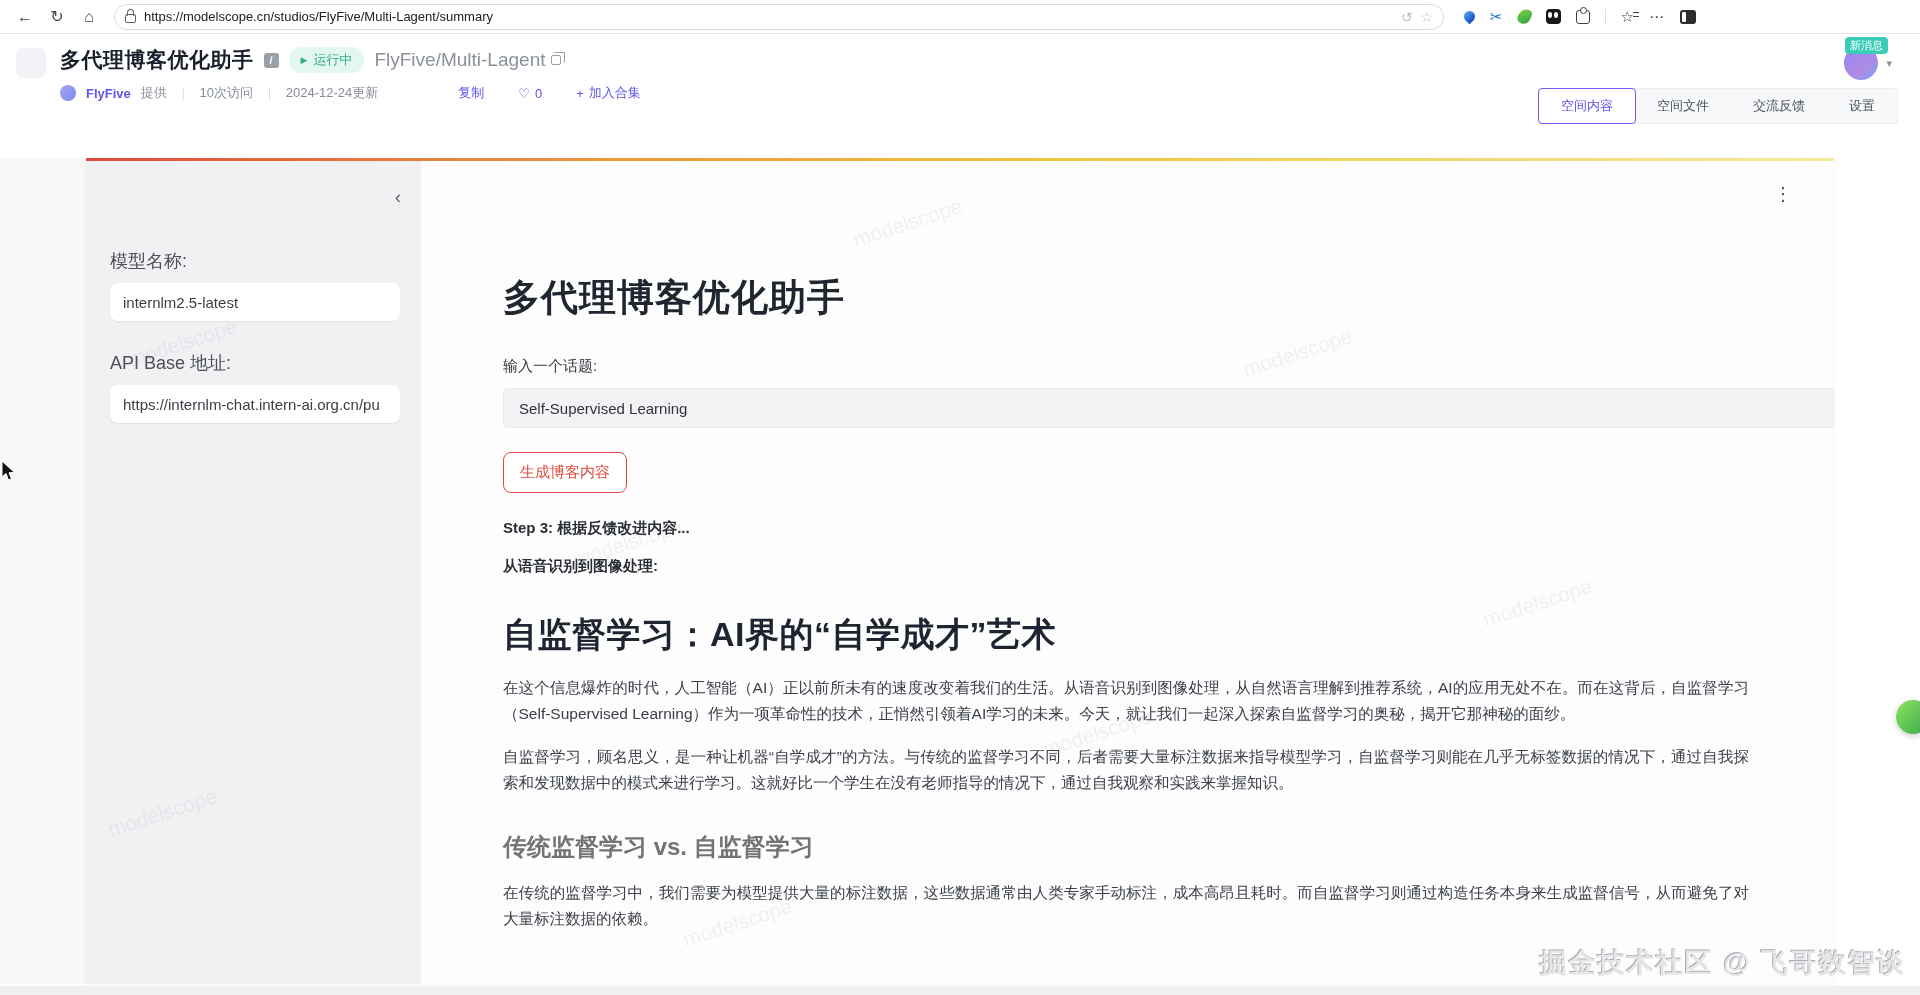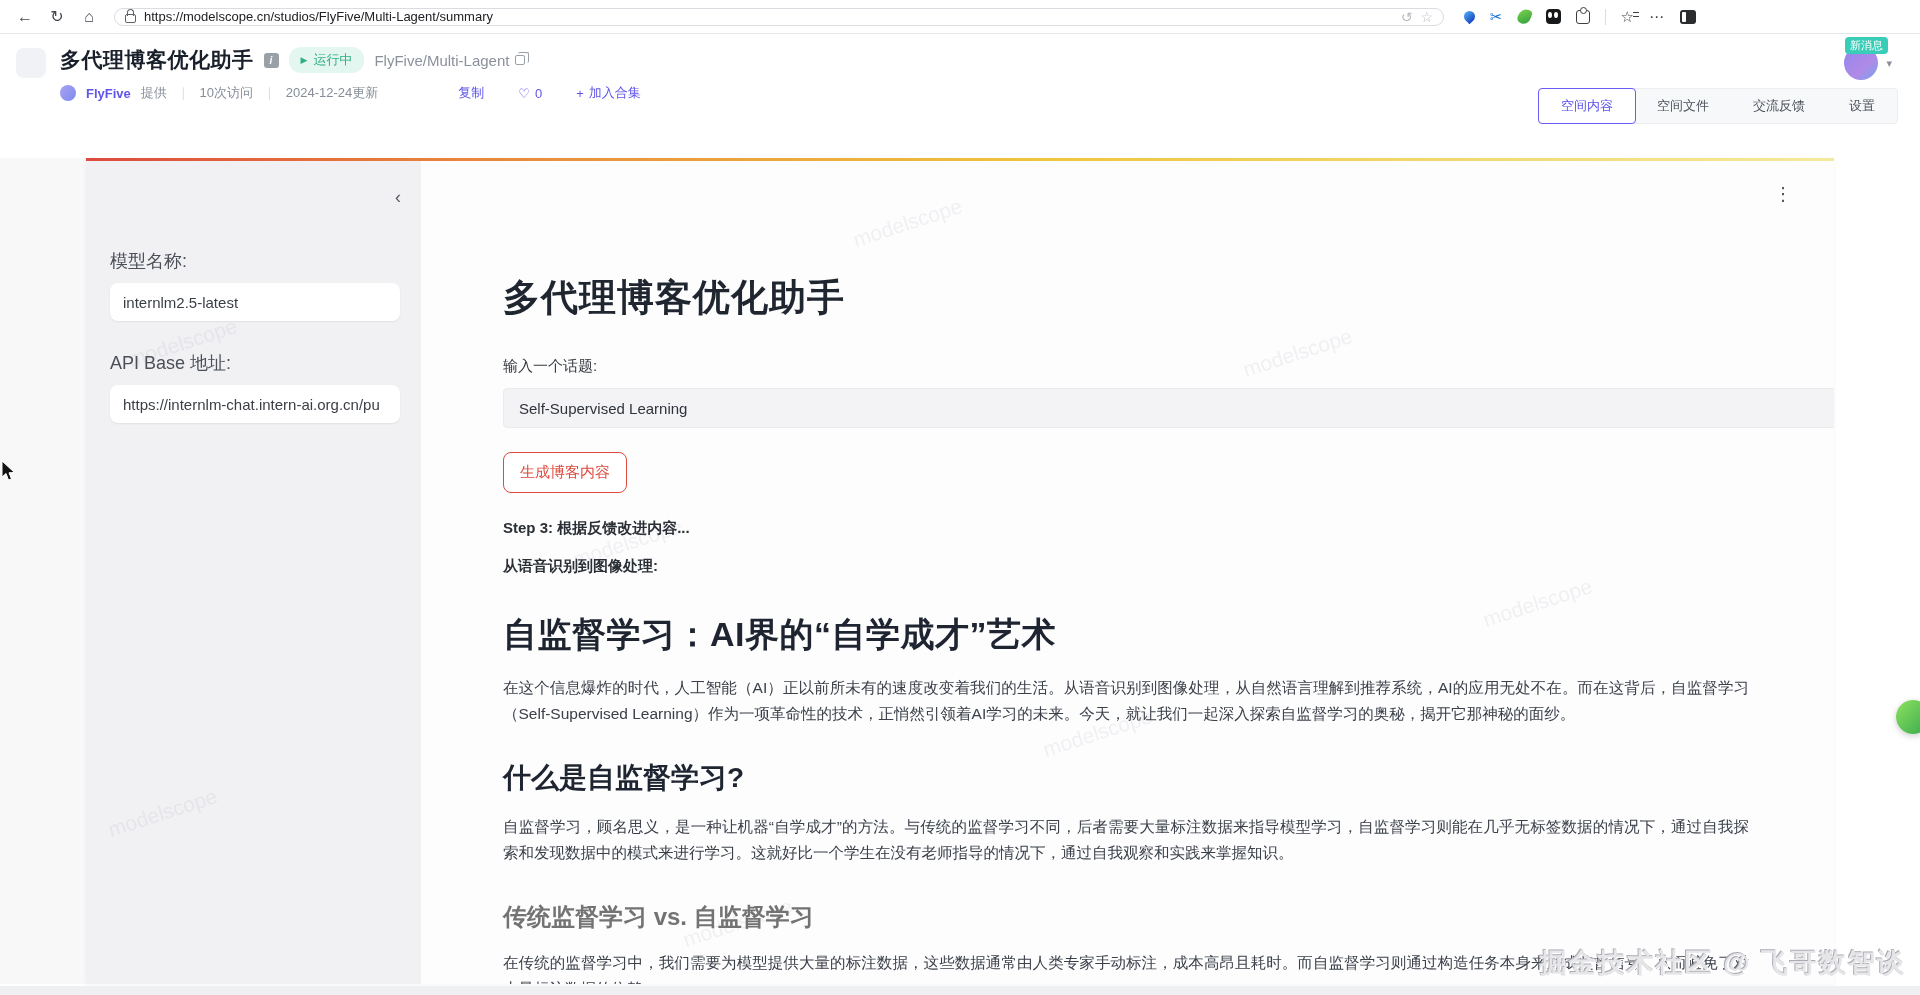--- a/index.html
+++ b/index.html
@@ -4,21 +4,21 @@
 <style>
   * { margin:0; padding:0; box-sizing:border-box; }
   html,body { width:1920px; height:995px; overflow:hidden; background:#fff;
     font-family:"Liberation Sans","DejaVu Sans",sans-serif; color:#2a2e35; }
 
   
   .chrome { height:34px; background:#fff; border-bottom:1px solid #e4e6e8;
     display:flex; align-items:center; padding:0 12px; gap:6px; }
   .chrome .navbtn { width:26px; height:26px; display:flex; align-items:center; justify-content:center;
     font-size:16px; color:#43474d; border-radius:6px; cursor:pointer; }
-  .urlbar { flex:1; max-width:1330px; height:18px; border:1px solid #dadce2; border-radius:14px;
+  .urlbar { flex:1; max-width:1330px; height:26px; border:1px solid #dadce2; border-radius:14px;
     display:flex; align-items:center; padding:0 10px; margin-left:6px; gap:8px; background:#fff; }
   .urlbar .lock { width:11px; height:9px; border:1.4px solid #5f6368; border-radius:2px; position:relative; margin-top:3px;}
   .urlbar .lock::before { content:""; position:absolute; left:1.2px; top:-6px; width:5px; height:6px;
     border:1.4px solid #5f6368; border-bottom:none; border-radius:4px 4px 0 0; }
   .urlbar .url { font-size:13px; color:#202124; flex:1; white-space:nowrap; overflow:hidden; }
   .urlbar .tail-ic { font-size:14px; color:#b9bcc2; }
   .ext-row { display:flex; align-items:center; gap:15px; margin-left:14px; }
   .drop-ic { width:11px; height:11px; background:linear-gradient(#4aa3f0,#1b49c4);
     border-radius:50% 50% 50% 0; transform:rotate(-45deg); }
   .scissors-ic { color:#1d6fd6; font-size:15px; }
@@ -44,21 +44,21 @@
   .hl { display:flex; gap:14px; }
   .backbtn { width:30px; height:30px; background:#f1f2f5; border-radius:8px; display:flex;
     align-items:center; justify-content:center; font-size:16px; color:#3a3f46; margin-top:2px; cursor:pointer; }
   .title-row { display:flex; align-items:center; gap:10px; }
   .studio-title { font-size:21px; font-weight:bold; color:#19202b; letter-spacing:.5px; }
   .info-ic { width:15px; height:15px; background:#9aa0a8; color:#fff; border-radius:3px;
     font-size:10px; font-weight:bold; display:flex; align-items:center; justify-content:center; font-style:italic;}
   .status-pill { display:flex; align-items:center; gap:6px; background:#e3f6ef; color:#2fae85;
     font-size:13px; border-radius:12px; padding:4px 12px; }
   .status-pill .play { font-size:9px; }
-  .repo { color:#8b919b; font-size:15px; display:flex; align-items:center; gap:6px;}
+  .repo { color:#8b919b; font-size:19px; display:flex; align-items:center; gap:6px;}
   .copy-sq { width:10px; height:10px; border:1.4px solid #9aa0a8; border-radius:2px; position:relative;}
   .copy-sq::before{ content:""; position:absolute; left:2px; top:-4px; width:10px; height:10px;
     border:1.4px solid #9aa0a8; border-left:none; border-bottom:none; border-radius:2px;}
   .meta-row { display:flex; align-items:center; gap:10px; margin-top:10px; font-size:13px; color:#868d97; }
   .avatar-dot { width:16px; height:16px; border-radius:50%; background:linear-gradient(135deg,#a9a2f2,#7d8bee); }
   .prov { color:#5f55e8; font-weight:bold; }
   .sep { color:#d4d6db; }
   .links { display:flex; align-items:center; gap:34px; margin-left:70px; color:#5f55e8; }
   .links .lk { display:flex; align-items:center; gap:5px; cursor:pointer; }
   .hr { display:flex; flex-direction:column; align-items:flex-end; gap:8px; }
@@ -214,21 +214,20 @@
       <div class="app-title">多代理博客优化助手</div>
       <div class="topic-label">输入一个话题:</div>
       <input class="topic-input" value="Self-Supervised Learning" style="">
       <button class="gen-btn">生成博客内容</button>
 
       <div class="step-line">Step 3: 根据反馈改进内容...</div>
       <div class="final-line">从语音识别到图像处理:</div>
 
       <div class="blog-h1">自监督学习：AI界的“自学成才”艺术</div>
       <div class="blog-p">在这个信息爆炸的时代，人工智能（AI）正以前所未有的速度改变着我们的生活。从语音识别到图像处理，从自然语言理解到推荐系统，AI的应用无处不在。而在这背后，自监督学习（Self-Supervised Learning）作为一项革命性的技术，正悄然引领着AI学习的未来。今天，就让我们一起深入探索自监督学习的奥秘，揭开它那神秘的面纱。</div>
-      <div class="blog-h2">什么是自监督学习?</div>
       <div class="blog-p">自监督学习，顾名思义，是一种让机器“自学成才”的方法。与传统的监督学习不同，后者需要大量标注数据来指导模型学习，自监督学习则能在几乎无标签数据的情况下，通过自我探索和发现数据中的模式来进行学习。这就好比一个学生在没有老师指导的情况下，通过自我观察和实践来掌握知识。</div>
       <div class="blog-h3">传统监督学习 vs. 自监督学习</div>
       <div class="blog-p">在传统的监督学习中，我们需要为模型提供大量的标注数据，这些数据通常由人类专家手动标注，成本高昂且耗时。而自监督学习则通过构造任务本身来生成监督信号，从而避免了对大量标注数据的依赖。</div>
 
       <span class="wm" style="left:430px; top:50px;">modelscope</span>
       <span class="wm" style="left:820px; top:180px;">modelscope</span>
       <span class="wm" style="left:150px; top:370px;">modelscope</span>
       <span class="wm" style="left:620px; top:560px;">modelscope</span>
       <span class="wm" style="left:1060px; top:430px;">modelscope</span>
       <span class="wm" style="left:260px; top:750px;">modelscope</span>

